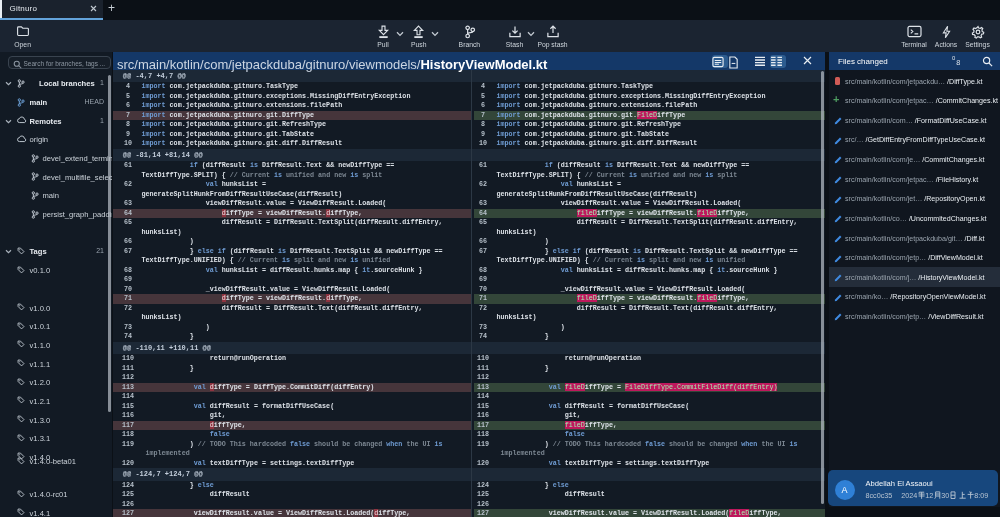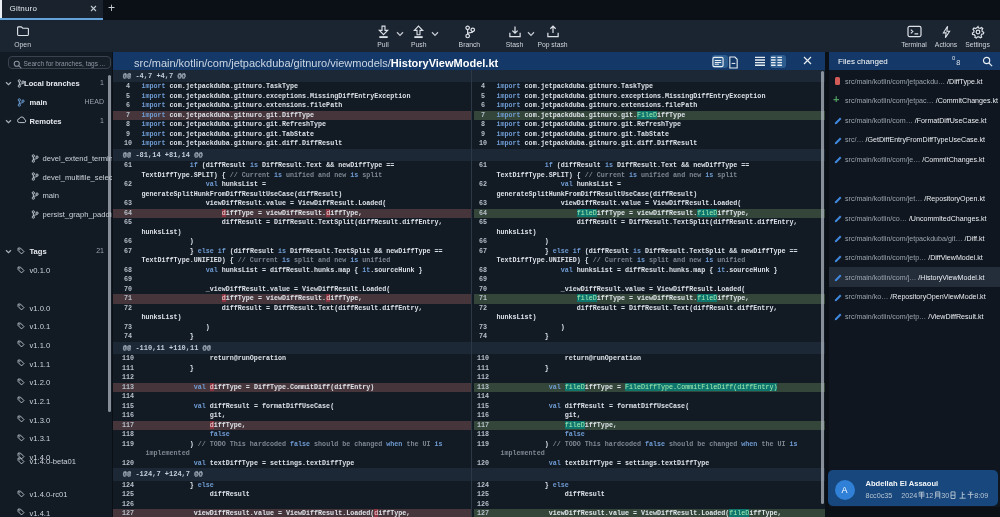--- a/index.html
+++ b/index.html
@@ -27,21 +27,21 @@
 .schev{position:absolute;left:5px;top:7px;color:#aab3bd}
 .schev svg,.sicon svg,.ticon svg,.tchev svg,.hico svg,#rhdr svg,#searchbox svg{display:block}
 .sicon{position:absolute;top:4.5px}
 .slabel{position:absolute;top:5px;font-size:7.6px;color:#ccd3da;white-space:nowrap}
 .sb{font-weight:bold;color:#e6eaef}
 .sright{position:absolute;right:8px;top:5px;font-size:7px;color:#98a2ad}
 #sscroll{position:absolute;left:108.2px;top:23px;width:3.2px;height:337px;background:#b9c1c9;opacity:.7;border-radius:2px}
 
 #diff{position:absolute;left:113px;top:52px;width:712px;height:465px;background:#121a24}
 #diffhdr{position:absolute;left:0;top:0;width:712px;height:17.5px;background:#143868}
-#diffhdr .path{position:absolute;left:21px;top:4.5px;font-size:11px;color:#ccd6e2;white-space:nowrap}
+#diffhdr .path{position:absolute;left:4px;top:4.5px;font-size:13px;color:#ccd6e2;white-space:nowrap}
 #diffhdr .path b{color:#fff}
 .hico{position:absolute;top:2.5px;width:16px;height:13px;text-align:center;padding-top:1px}
 .hsel{background:#2d5c8f;border-radius:3px}
 .hx{position:absolute;top:4px}
 .hx svg{display:block}
 .hunk{position:absolute;left:0;width:712px;height:12.4px;background:#1c2836;color:#c3cedb;
   font-family:"Liberation Mono",monospace;font-size:7px;line-height:12.4px;padding-left:9.8px;white-space:pre;font-weight:bold}
 .crow{position:absolute;left:0;width:712px;height:9.5px}
 .half{position:absolute;top:0;height:9.5px}
 .hl{left:0;width:357.5px}
@@ -53,42 +53,42 @@
 .lnl{left:0px}
 .lnr{left:-5.5px}
 .code{position:absolute;top:0;font-family:"Liberation Mono",monospace;font-size:6.7px;line-height:9.5px;
   color:#dde2e8;white-space:pre;font-weight:bold}
 .cl{left:28.5px}
 .cr{left:23px}
 .code i{font-style:normal;color:#6f9cd3}
 .code u{text-decoration:none;color:#7d8893}
 .code u i{color:#6f9cd3}
 .rem .code b{font-weight:normal;background:#8e3340;color:#f2e6e8}
-.add .code b{font-weight:normal;background:#0f766e;color:#a5edb1}
+.add .code b{font-weight:normal;background:#be185d;color:#a5edb1}
 #vdiv{position:absolute;left:358px;top:17.5px;width:1.3px;height:447.5px;background:#2c3845}
 #dscroll{position:absolute;left:707.5px;top:18.5px;width:3.4px;height:433px;background:#b9c1c9;opacity:.7;border-radius:2px}
 
 #rpanel{position:absolute;left:829px;top:52px;width:171px;height:465px;background:#10161f}
 #rhdr{position:absolute;left:0;top:0;width:171px;height:17.5px;background:#143868}
 #rhdr .rtitle{position:absolute;left:9px;top:4.5px;font-size:8px;color:#fdfefe}
 #rhdr .ric1{position:absolute;left:123px;top:3px}
 #rhdr .ric2{position:absolute;left:152.5px;top:3.5px}
 .frow{position:absolute;left:0;width:171px;height:19.63px}
 .fsel{background:#242d3a}
 .fdel{position:absolute;left:5.5px;top:6px;width:5px;height:8.5px;background:#d15b56;border-radius:1.5px}
 .fadd{position:absolute;left:4px;top:3px;font-size:11px;color:#4f9e61;font-weight:bold}
 .fmod{position:absolute;left:4.5px;top:6px}
 .ftext{position:absolute;left:16px;top:6.8px;font-size:7.1px;color:#9aa4ae;white-space:nowrap}
 .fname{color:#e9eef2}
 #msgbox{position:absolute;left:-1.5px;top:354px;width:170px;height:60.5px;border:1px solid #303a46;border-radius:5px;background:#0c1219}
 #msgbox div{margin:5.5px 0 0 4.5px;font-size:8px;line-height:12.3px;color:#f0f3f6}
 #footer{position:absolute;left:-1.5px;top:418px;width:170px;height:36px;background:#17477d;border-radius:5px}
 #avatar{position:absolute;left:7px;top:9.5px;width:20px;height:20px;border-radius:50%;background:#2f80d6;
   color:#fff;font-size:9px;text-align:center;line-height:20px}
-#fname{position:absolute;left:38px;top:9px;font-size:7.6px;font-weight:bold;color:#f2f5f8}
+#fname{position:absolute;left:38px;top:9px;font-size:7.6px;font-weight:normal;color:#f2f5f8}
 #fmeta{position:absolute;left:38px;top:20.5px;font-size:7.2px;color:#b9c5d2;white-space:nowrap}
 #fmeta .sha{margin-right:9px}
 #fmeta svg{vertical-align:-1px;margin:0 0.5px}
 </style></head><body>
 <div id="tabbar">
   <div id="tab">
       <span class="tname">Gitnuro</span>
       <span class="tx">
         <svg width="7" height="7" viewBox="0 0 7 7">
           <path stroke="#bfc7cf" stroke-width="1.1" d="M1 1l5 5M6 1L1 6"></path>
@@ -216,21 +216,21 @@
       <span class="sicon" style="left:17.0px;color:#c7cfd8">
         <svg width="8" height="9" viewBox="0 0 12 13">
           <g fill="none" stroke="currentColor" stroke-width="1.4">
             <circle cx="3.5" cy="2.6" r="1.7"></circle>
             <circle cx="3.5" cy="10.4" r="1.7"></circle>
             <circle cx="9" cy="4.4" r="1.7"></circle>
             <path d="M3.5 4.3v4.4M3.5 8.7c0-2.4 5.5-0.6 5.5-2.6"></path>
           </g>
         </svg>
       </span>
-      <span class="slabel sb" style="left:24px">Local branches</span>
+      <span class="slabel sb" style="left:39px">Local branches</span>
       <span class="sright">1</span>
     </div>
 <div class="srow" style="top:41.0px">
       <span class="sicon" style="left:17.0px;color:#6fa5dd">
         <svg width="8" height="9" viewBox="0 0 12 13">
           <g fill="none" stroke="currentColor" stroke-width="1.4">
             <circle cx="3.5" cy="2.6" r="1.7"></circle>
             <circle cx="3.5" cy="10.4" r="1.7"></circle>
             <circle cx="9" cy="4.4" r="1.7"></circle>
             <path d="M3.5 4.3v4.4M3.5 8.7c0-2.4 5.5-0.6 5.5-2.6"></path>
@@ -247,20 +247,28 @@
         </svg>
       </span>
       <span class="sicon" style="left:17.0px;color:#c7cfd8">
         <svg width="10" height="8" viewBox="0 0 14 10">
           <path fill="none" stroke="currentColor" stroke-width="1.3" d="M3.6 8.6a2.7 2.7 0 0 1-.3-5.4A3.6 3.6 0 0 1 10.3 4a2.4 2.4 0 0 1 .3 4.6z"></path>
         </svg>
       </span>
       <span class="slabel sb" style="left:29.5px">Remotes</span>
       <span class="sright">1</span>
     </div>
+<div class="srow" style="top:78.3px">
+      <span class="sicon" style="left:17.0px;color:#c7cfd8">
+        <svg width="10" height="8" viewBox="0 0 14 10">
+          <path fill="none" stroke="currentColor" stroke-width="1.3" d="M3.6 8.6a2.7 2.7 0 0 1-.3-5.4A3.6 3.6 0 0 1 10.3 4a2.4 2.4 0 0 1 .3 4.6z"></path>
+        </svg>
+      </span>
+      <span class="slabel" style="left:29.5px">origin</span>
+    </div>
 <div class="srow" style="top:97.0px">
       <span class="sicon" style="left:30.5px;color:#c7cfd8">
         <svg width="8" height="9" viewBox="0 0 12 13">
           <g fill="none" stroke="currentColor" stroke-width="1.4">
             <circle cx="3.5" cy="2.6" r="1.7"></circle>
             <circle cx="3.5" cy="10.4" r="1.7"></circle>
             <circle cx="9" cy="4.4" r="1.7"></circle>
             <path d="M3.5 4.3v4.4M3.5 8.7c0-2.4 5.5-0.6 5.5-2.6"></path>
           </g>
         </svg>
@@ -906,20 +914,26 @@
       <svg class="fmod" width="9" height="9" viewBox="0 0 12 12">
         <path fill="#3f8ae0" d="M1.5 8.6 8 2.1l1.9 1.9-6.5 6.5-2.4.5z"></path>
       </svg>
       <span class="ftext">src/… <span class="fname">/GetDiffEntryFromDiffTypeUseCase.kt</span></span>
     </div>
 <div class="frow" style="top:97.3px">
       <svg class="fmod" width="9" height="9" viewBox="0 0 12 12">
         <path fill="#3f8ae0" d="M1.5 8.6 8 2.1l1.9 1.9-6.5 6.5-2.4.5z"></path>
       </svg>
       <span class="ftext">src/main/kotlin/com/je… <span class="fname">/CommitChanges.kt</span></span>
+    </div>
+<div class="frow" style="top:116.9px">
+      <svg class="fmod" width="9" height="9" viewBox="0 0 12 12">
+        <path fill="#3f8ae0" d="M1.5 8.6 8 2.1l1.9 1.9-6.5 6.5-2.4.5z"></path>
+      </svg>
+      <span class="ftext">src/main/kotlin/com/jetpac… <span class="fname">/FileHistory.kt</span></span>
     </div>
 <div class="frow" style="top:136.6px">
       <svg class="fmod" width="9" height="9" viewBox="0 0 12 12">
         <path fill="#3f8ae0" d="M1.5 8.6 8 2.1l1.9 1.9-6.5 6.5-2.4.5z"></path>
       </svg>
       <span class="ftext">src/main/kotlin/com/jet… <span class="fname">/RepositoryOpen.kt</span></span>
     </div>
 <div class="frow" style="top:156.2px">
       <svg class="fmod" width="9" height="9" viewBox="0 0 12 12">
         <path fill="#3f8ae0" d="M1.5 8.6 8 2.1l1.9 1.9-6.5 6.5-2.4.5z"></path>

